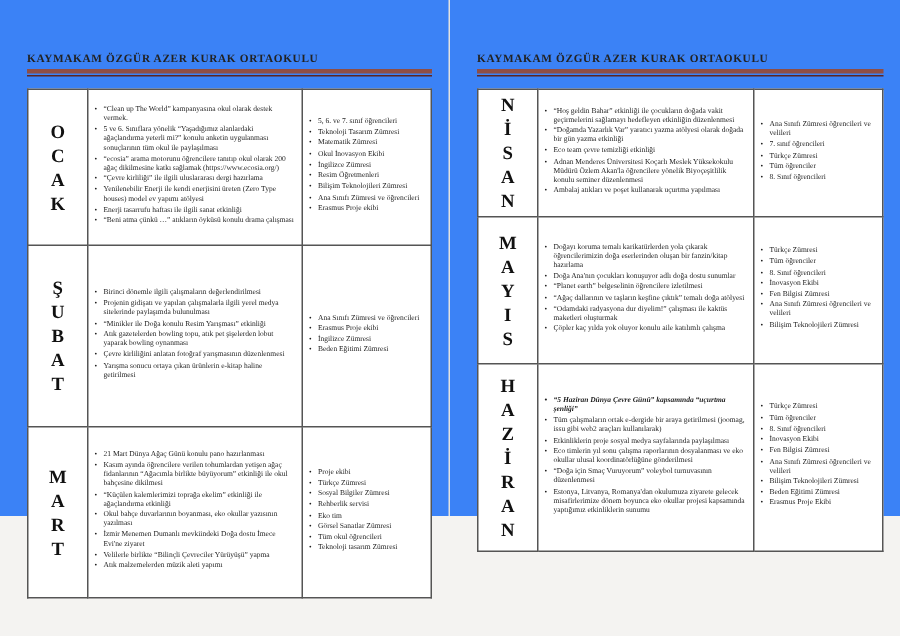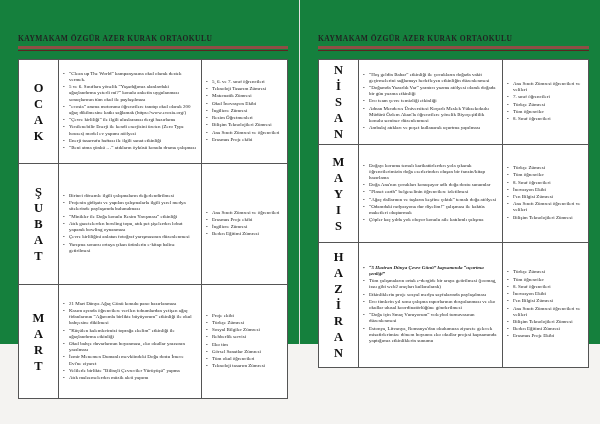--- a/index.html
+++ b/index.html
@@ -5,21 +5,21 @@
   html,body{margin:0;padding:0;}
   body{
     width:600px;height:424px;overflow:hidden;
     background:#f4f3f1;
     font-family:"Liberation Serif","DejaVu Serif",serif;
     color:#1c1c1c;
     display:flex;
   }
   .page{
     width:300px;height:344px;box-sizing:border-box;
-    background:#15803d;
+    background:#3b82f6;
     padding:34px 11px 0 18px;
   }
   .page-left{border-right:1px solid #e3e2df;}
   .doc-title{
     margin:0 0 3px 0;
     font-size:7.5px;font-weight:bold;letter-spacing:0.45px;
     color:#222;white-space:nowrap;
   }
   .title-rule{
     height:1px;

